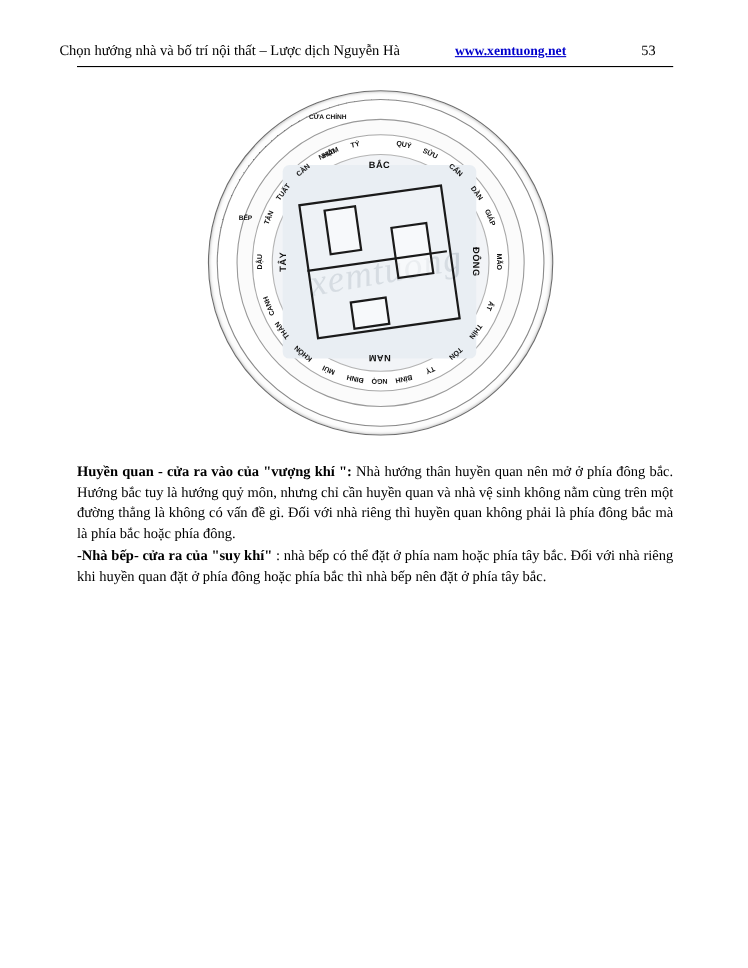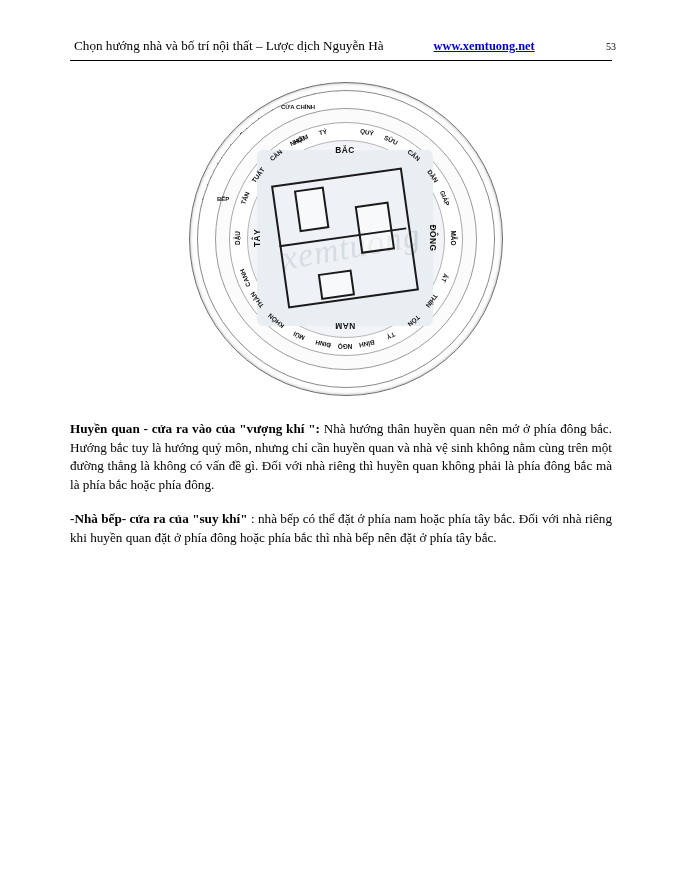--- a/index.html
+++ b/index.html
@@ -17,41 +17,41 @@
   .page {
     position: relative;
     width: 680px;
     height: 880px;
     box-sizing: border-box;
   }
 
   
   .header {
     position: absolute;
-    left: 74px;
+    left: 54px;
     top: 38px;
     width: 542px;
     display: flex;
     align-items: baseline;
     font-size: 13.2px;
   }
   .header-title {
     white-space: nowrap;
   }
   .header-link {
     color: #0000cc;
     text-decoration: underline;
     font-weight: bold;
     font-size: 12.4px;
     margin-left: 50px;
     white-space: nowrap;
   }
   .header-page {
     margin-left: auto;
-    font-size: 10px;
+    font-size: 13px;
   }
   .header-rule {
     position: absolute;
     left: 70px;
     top: 60px;
     width: 542px;
     height: 1px;
     background: #000000;
   }
 
@@ -223,21 +223,21 @@
     color: #cc0000;
     font-weight: bold;
     text-decoration: underline;
     font-size: 13.4px;
     margin-bottom: 4px;
   }
   .para {
     margin: 0 0 0 0;
     text-indent: 0;
   }
-  .para + .para { margin-top: 15px; }
+  .para + .para { margin-top: 1px; }
   .b { font-weight: bold; }
 </style>
 </head>
 <body>
 
 <div class="page">
 
   <div class="header">
     <span class="header-title">Chọn hướng nhà và bố trí nội thất – Lược dịch Nguyễn Hà</span>
     <a class="header-link" href="#">www.xemtuong.net</a>

